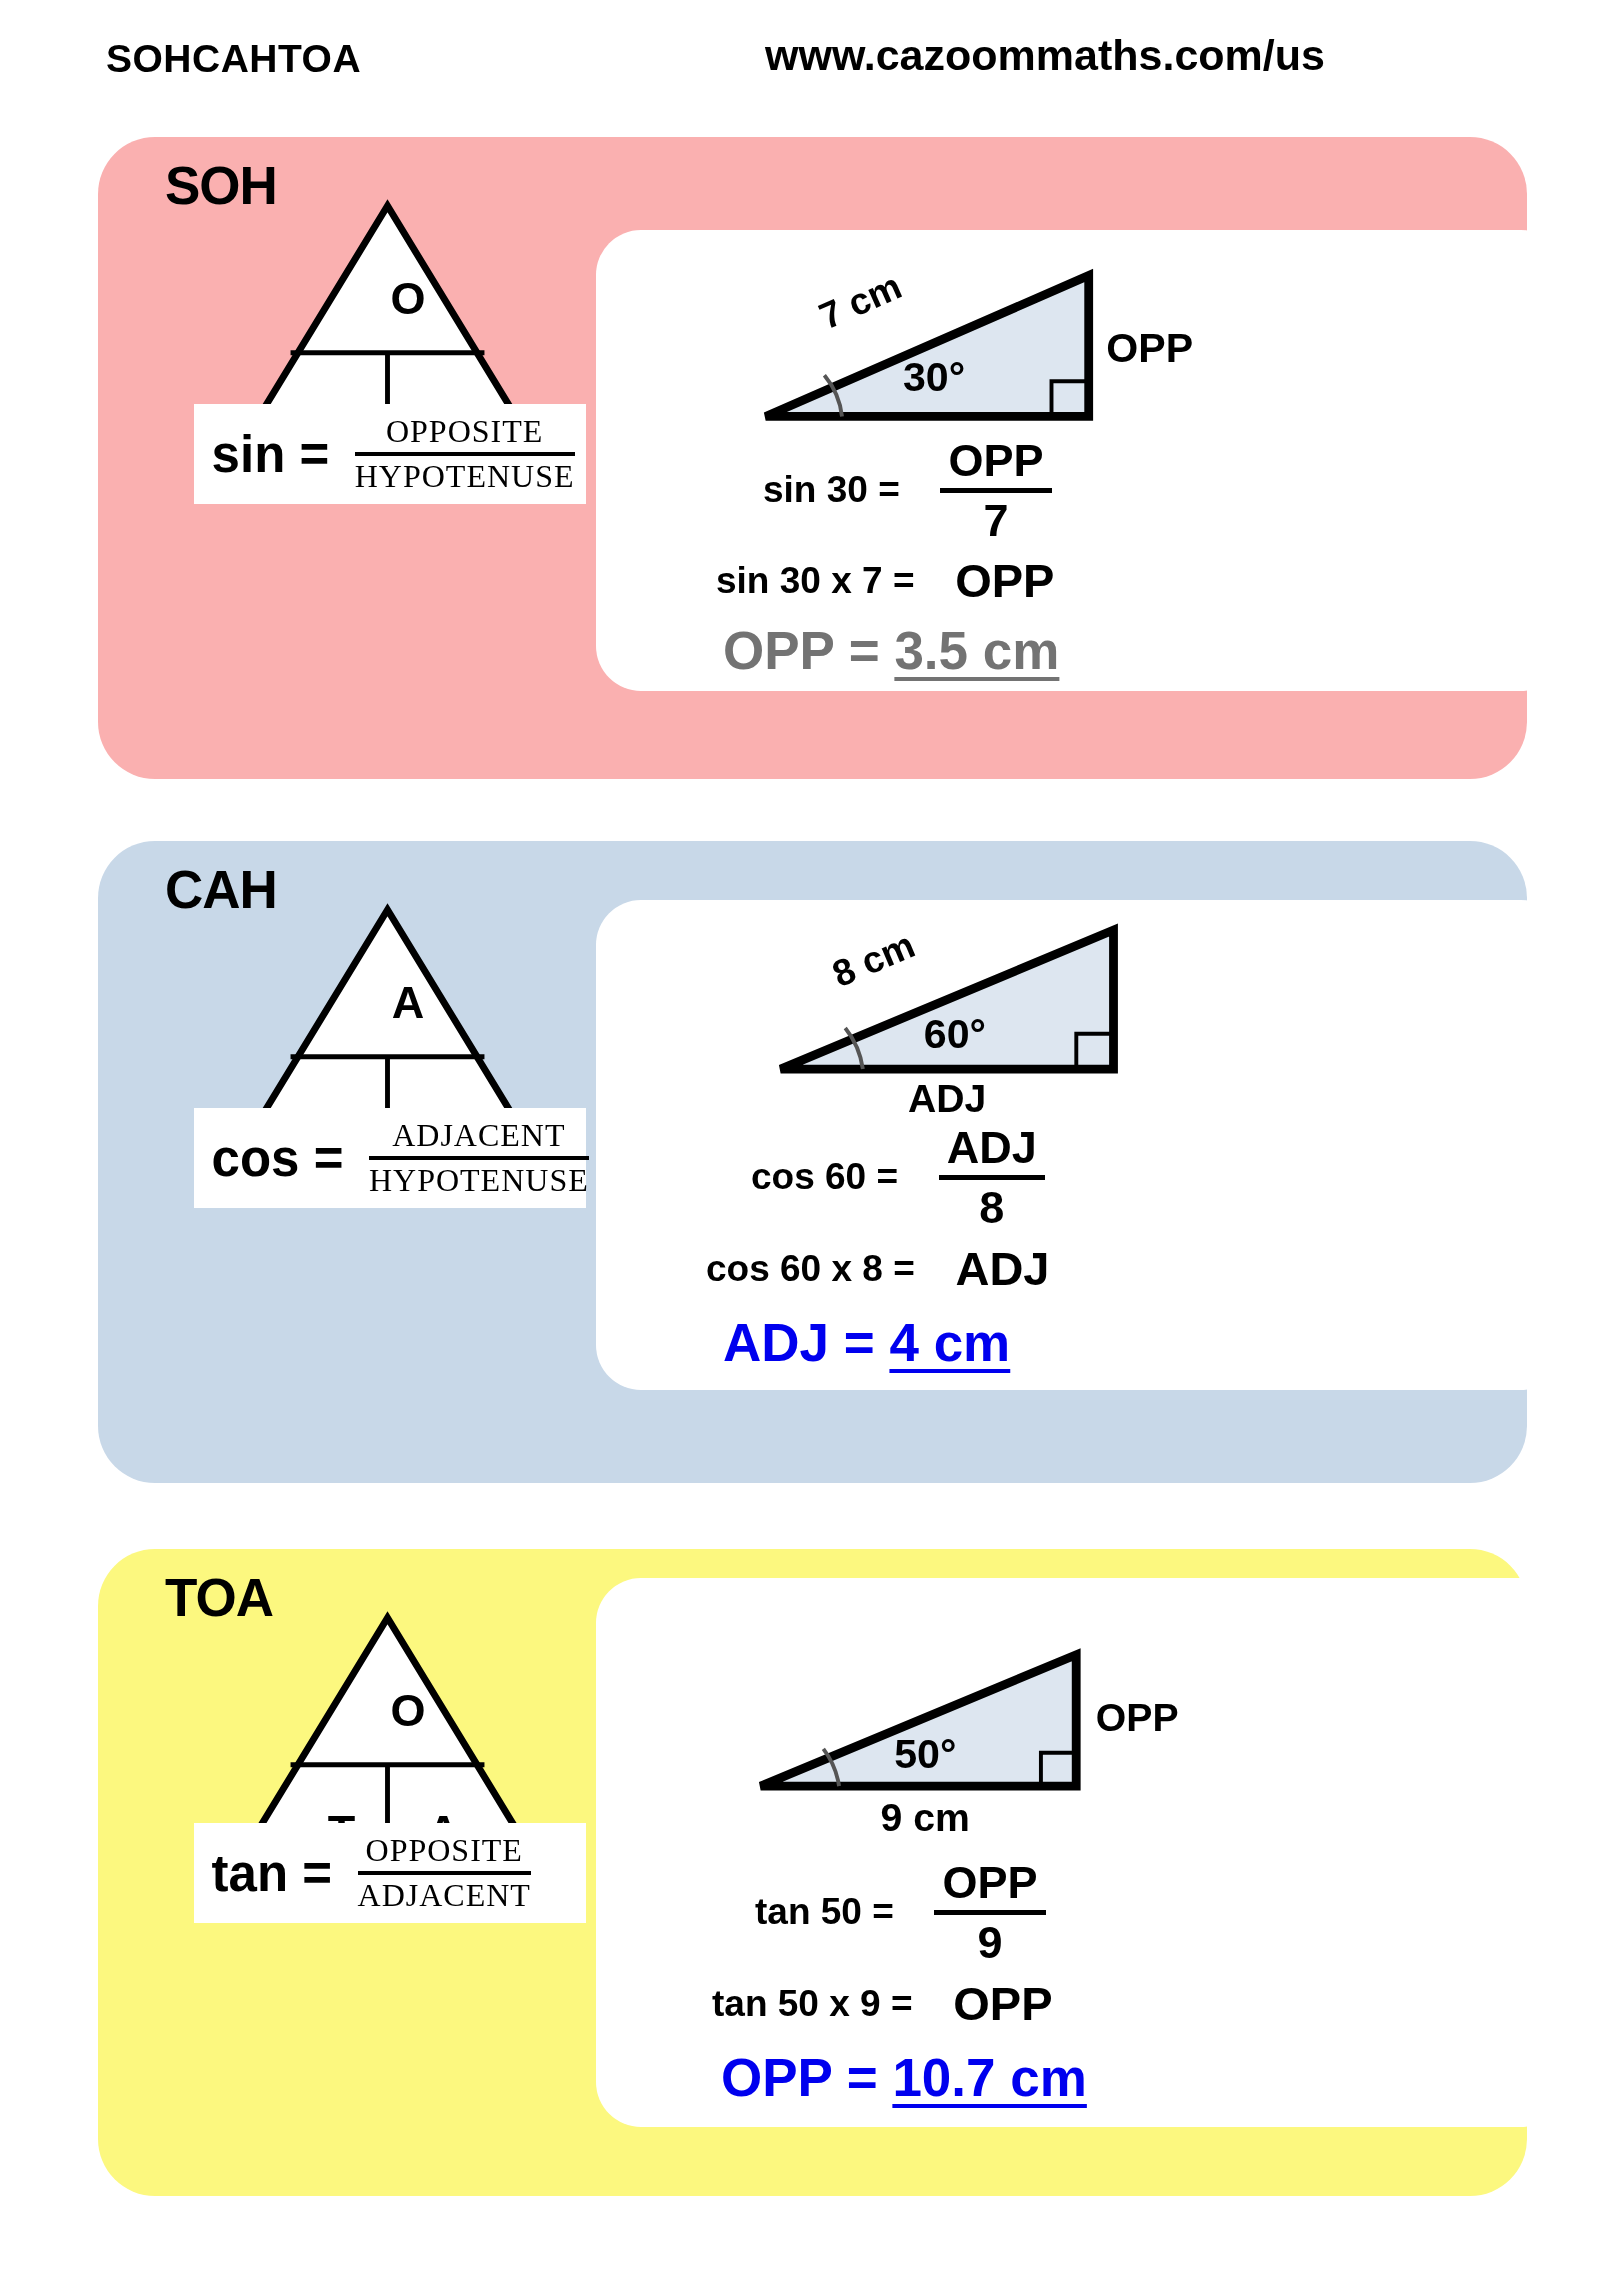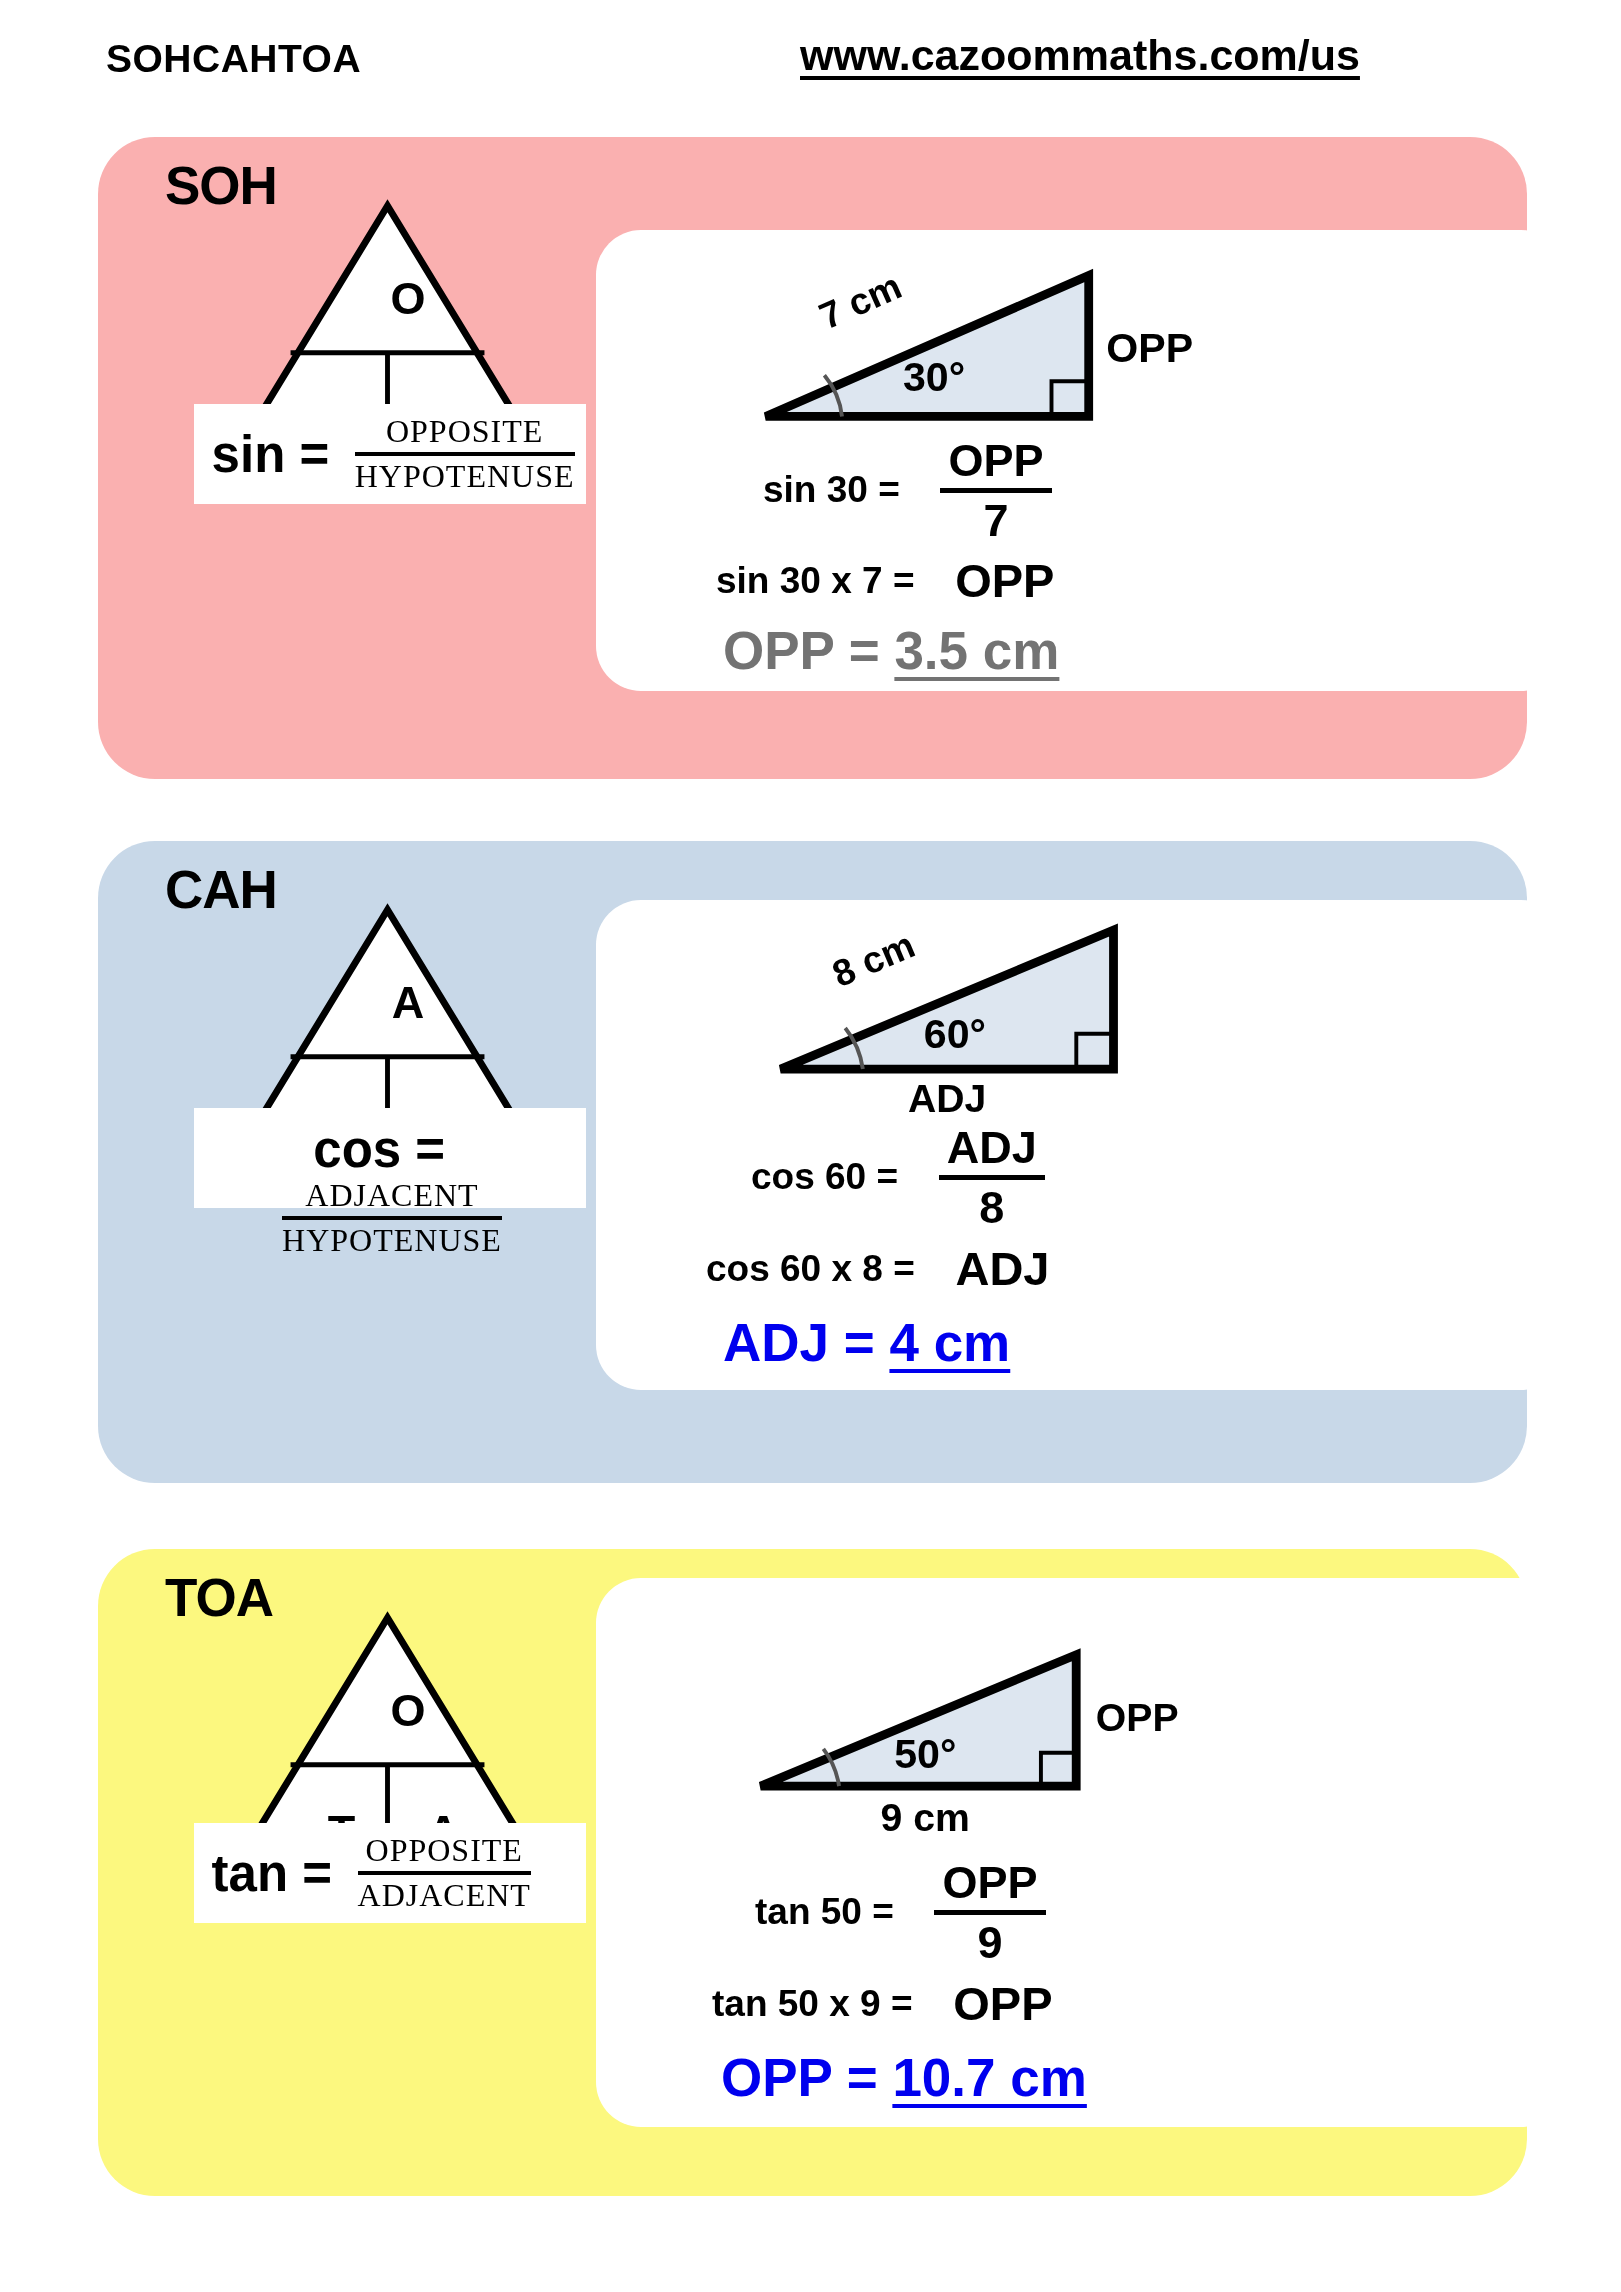--- a/index.html
+++ b/index.html
@@ -27,25 +27,24 @@
   .header-title {
     position: absolute;
     left: 106px;
     top: 37px;
     font-size: 39px;
     font-weight: bold;
     letter-spacing: 0.5px;
   }
   .header-url {
     position: absolute;
-    left: 800px;
+    left: 765px;
     top: 31px;
     font-size: 43px;
     font-weight: bold;
-    text-decoration: underline;
     text-underline-offset: 5.9px;
     text-decoration-thickness: 3.9px;
   }
 
   
   .panel {
     position: absolute;
     left: 98px;
     width: 1429px;
     border-radius: 57px;
@@ -248,21 +247,21 @@
     <svg width="343" height="284" viewBox="0 0 350 290">
       <polygon points="175,8 342,282 8,282" fill="#ffffff" stroke="#000" stroke-width="7" stroke-linejoin="miter"></polygon>
       <line x1="76" y1="158" x2="274" y2="158" stroke="#000" stroke-width="5"></line>
       <line x1="175" y1="158" x2="175" y2="282" stroke="#000" stroke-width="5"></line>
       <text class="mnemonic-letter" x="196" y="118" text-anchor="middle">A</text>
       <text class="mnemonic-letter" x="128" y="242" text-anchor="middle">C</text>
       <text class="mnemonic-letter" x="232" y="242" text-anchor="middle">H</text>
     </svg>
   </div>
 
-  <div class="formula-box" style="top:267px; height:100px;flex-direction:column;">
+  <div class="formula-box" style="top:267px; height:100px;">
     <span class="formula-fn">cos =</span>
     <span class="frac">
       <span class="frac-num">ADJACENT</span>
       <span class="frac-bar"></span>
       <span class="frac-den">HYPOTENUSE</span>
     </span>
   </div>
 
   <div class="card" style="left:498px; top:59px; width:970px; height:490px;">
     <div class="diagram" style="left:167px; top:19.6px;">

